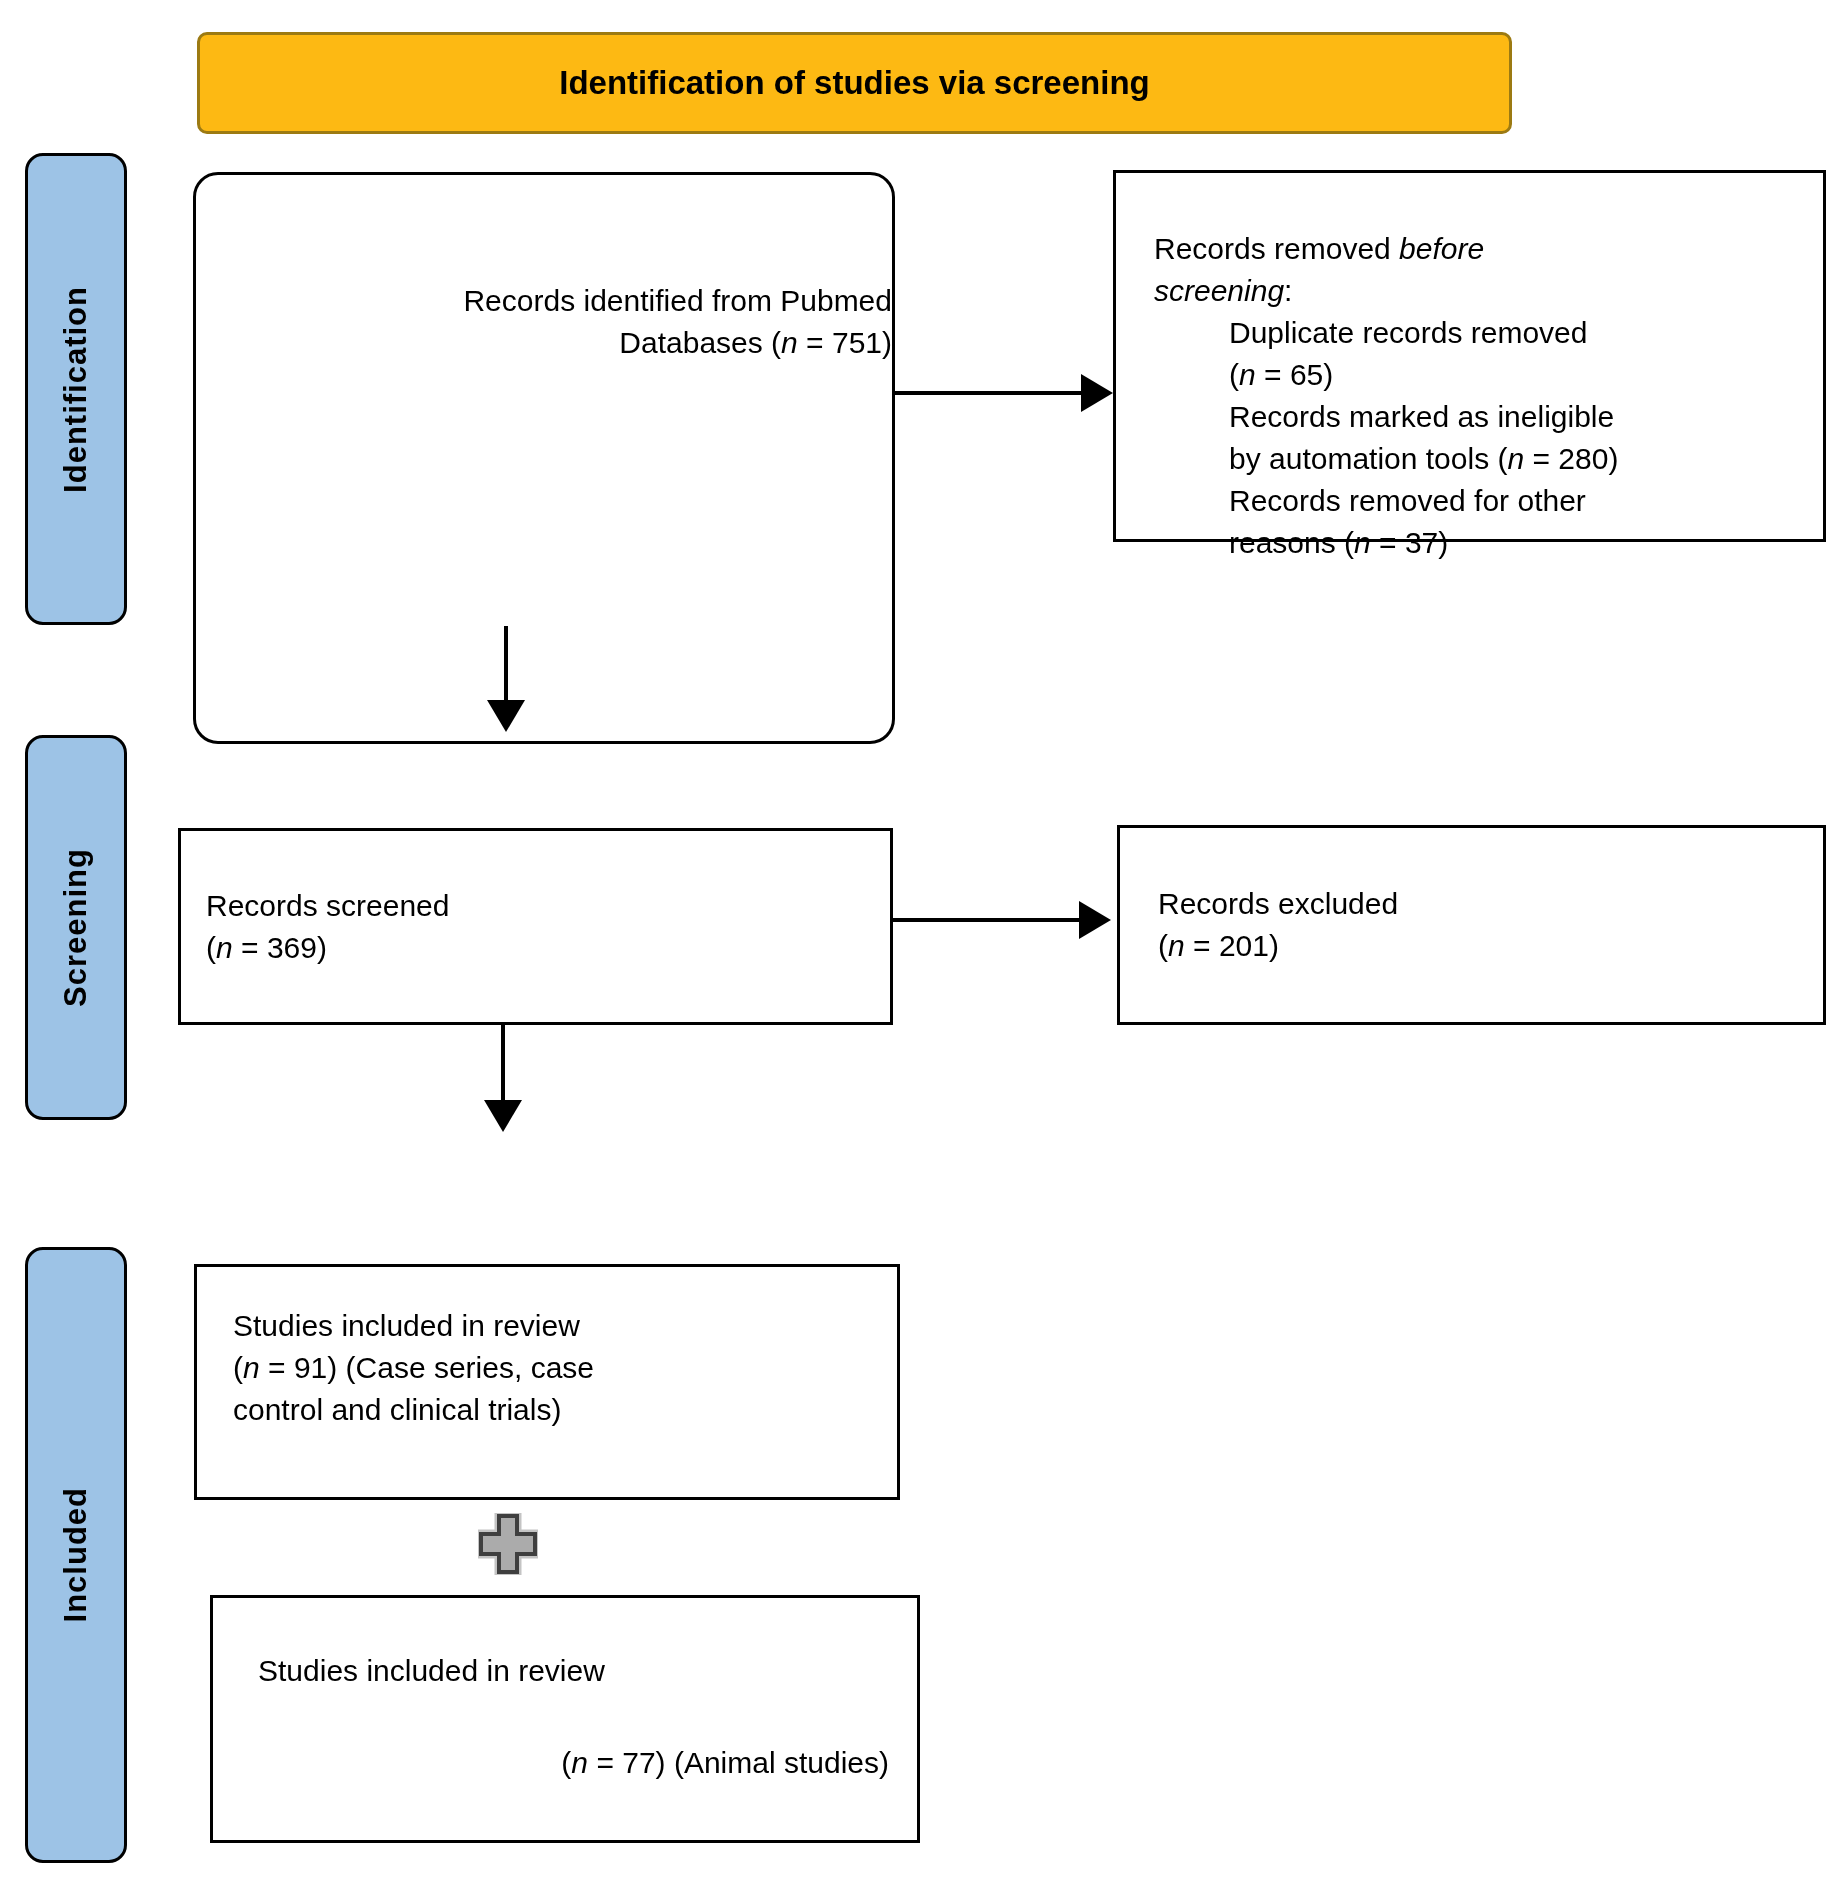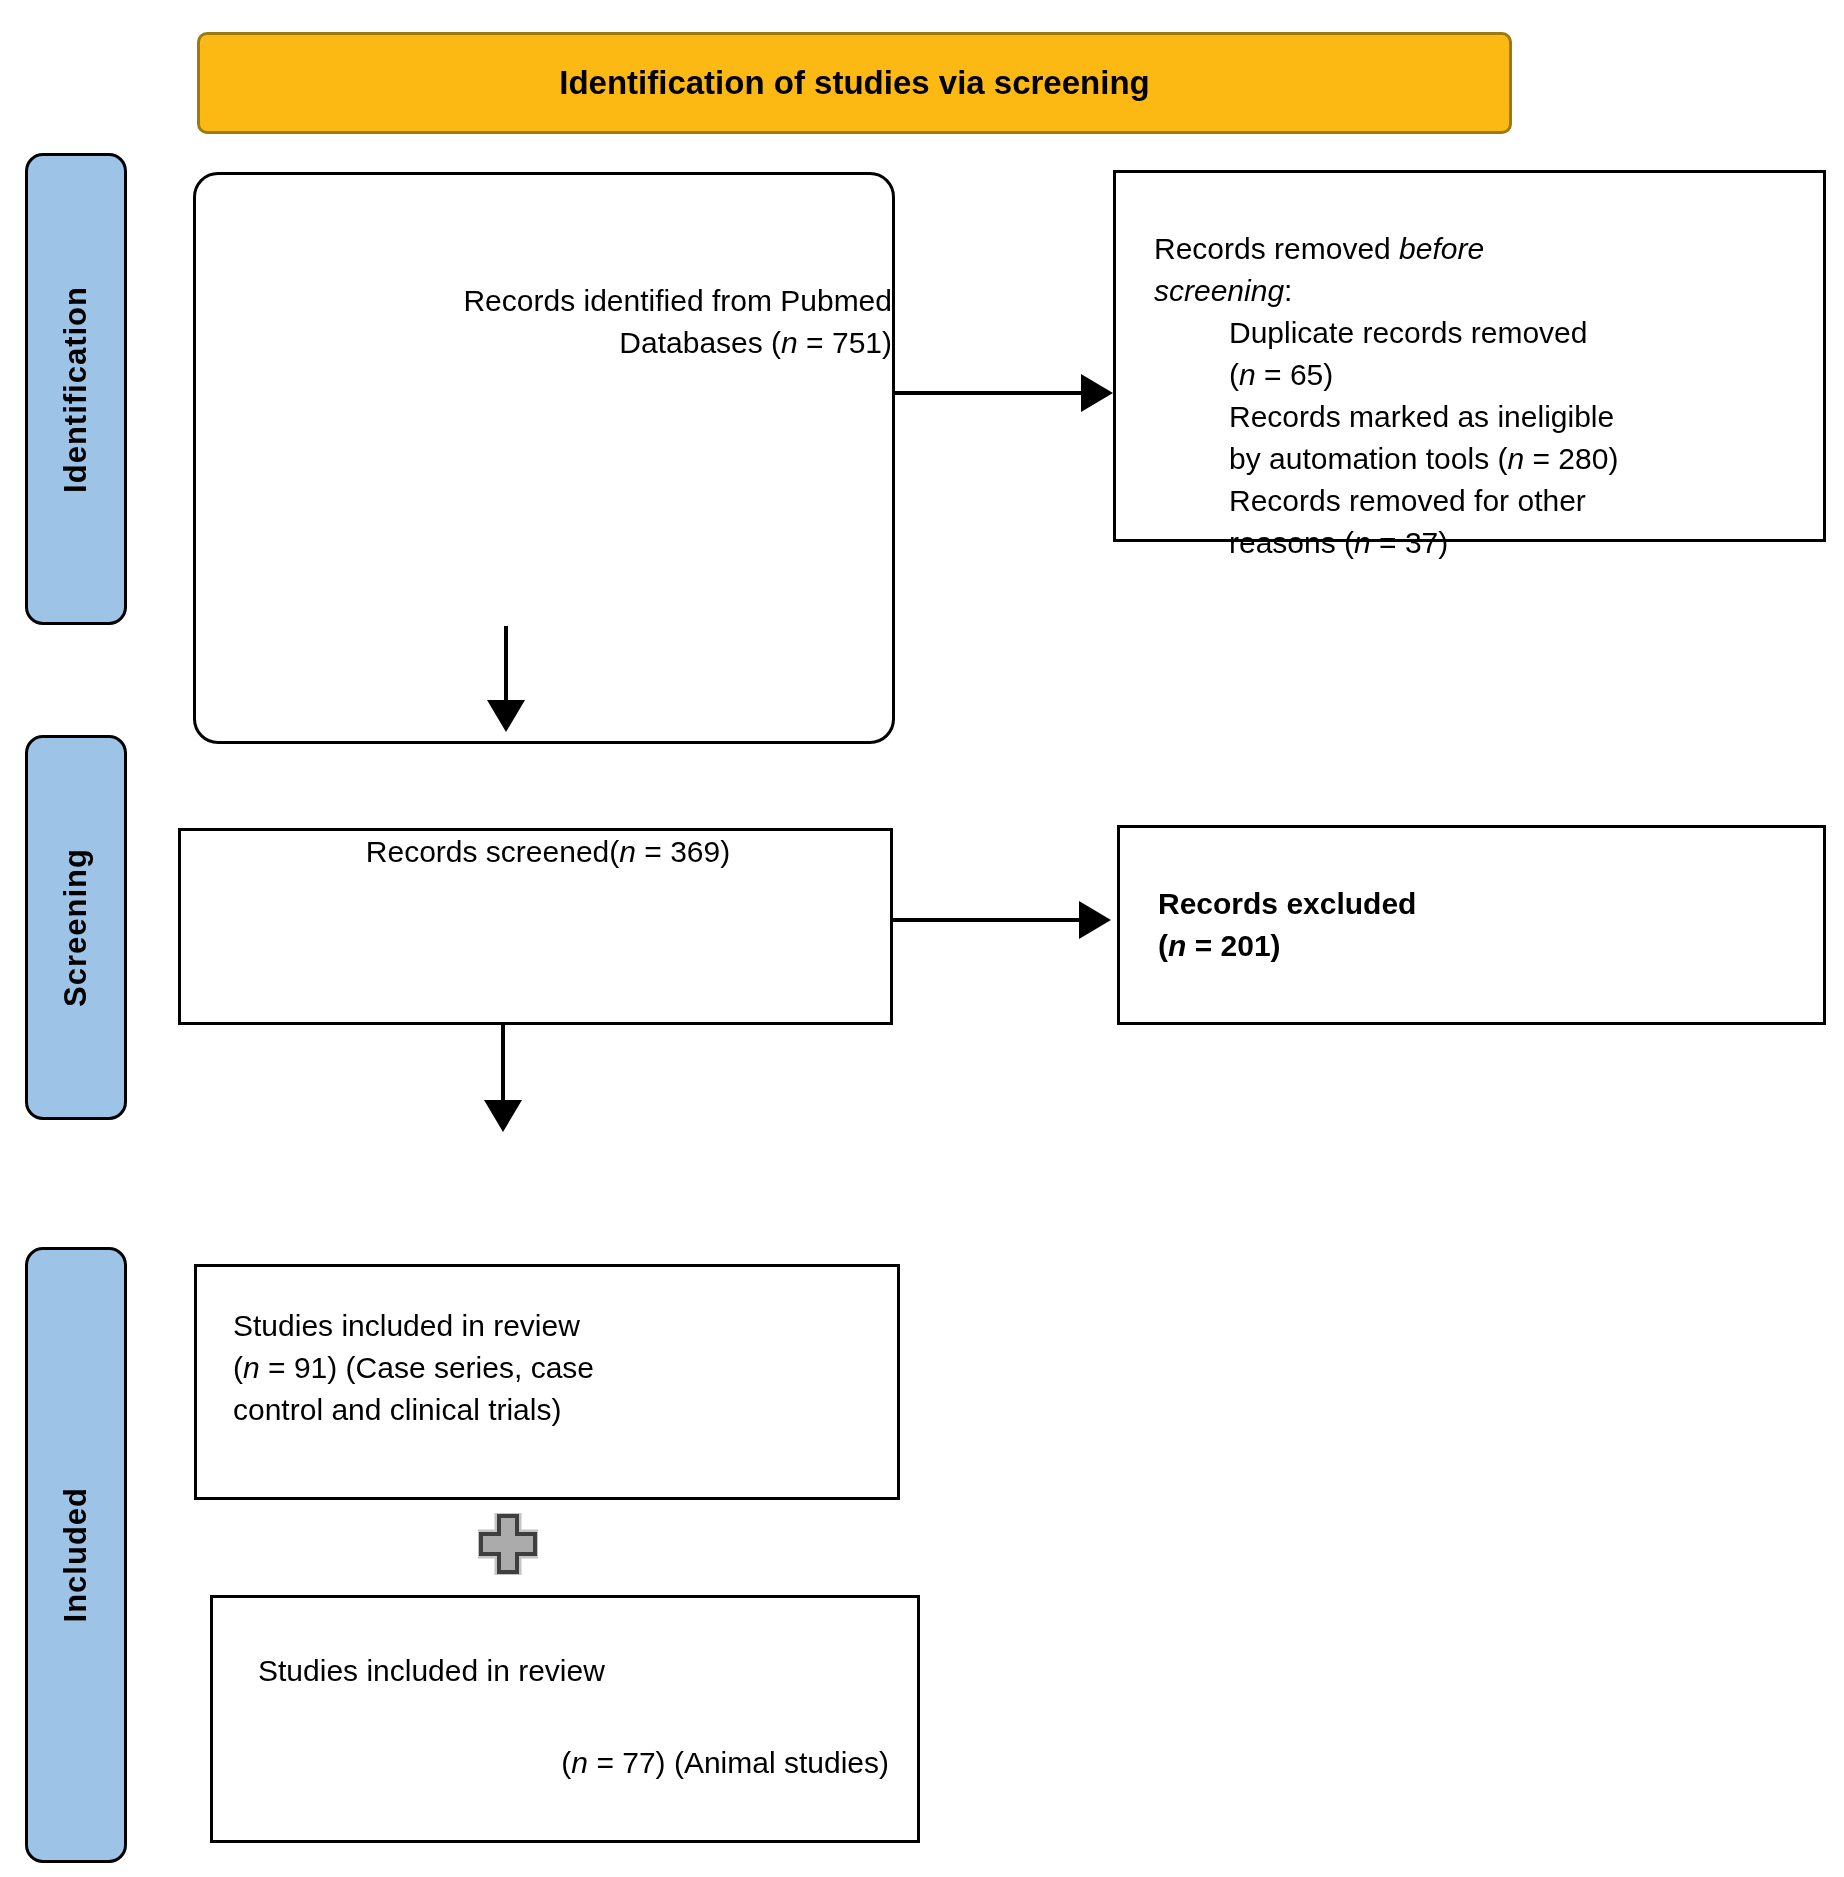--- a/index.html
+++ b/index.html
@@ -62,29 +62,27 @@
     left: 193px; top: 172px; width: 702px; height: 572px;
     text-align: right; padding-top: 105px; border-radius: 25px;
   }
   .node.removed {
     left: 1113px; top: 170px; width: 713px; height: 372px;
     padding: 55px 28px 0 38px;
   }
   .node.removed .indent { margin-left: 75px; }
   .node.screened {
     left: 178px; top: 828px; width: 715px; height: 197px;
-    display: flex; flex-direction: row; justify-content: center;
+    display: flex; flex-direction: column; justify-content: center;
     padding-left: 25px;
-    text-align: center;
   }
   .node.excluded {
     left: 1117px; top: 825px; width: 709px; height: 200px;
     display: flex; flex-direction: column; justify-content: center;
     padding-left: 38px;
-    font-weight: bold;
   }
   .node.included-human {
     left: 194px; top: 1264px; width: 706px; height: 236px;
     padding: 38px 28px 0 36px;
   }
   .node.included-human .part2 { }
   .node.included-animal {
     left: 210px; top: 1595px; width: 710px; height: 248px;
     padding: 52px 28px 0 45px;
   }

